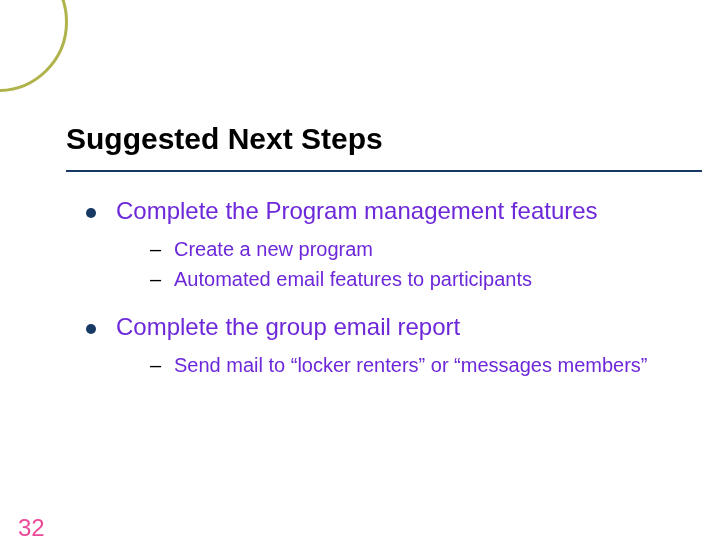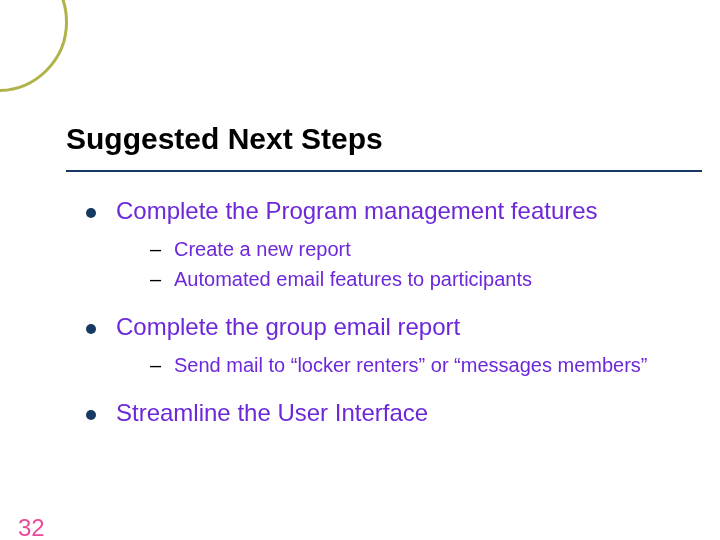--- a/index.html
+++ b/index.html
@@ -115,30 +115,27 @@
   <div class="title-area">
     <h1 class="title-text">Suggested Next Steps</h1>
   </div>
   <div class="title-rule"></div>
 
   <div class="content">
     <ul class="level1">
       <li>
         <span>Complete the Program management features</span>
         <ul class="level2">
-          <li><span>Create a new report</span></li>
+          <li><span>Create a new program</span></li>
           <li><span>Automated email features to participants</span></li>
         </ul>
       </li>
       <li>
         <span>Complete the group email report</span>
         <ul class="level2">
           <li><span>Send mail to “locker renters” or “messages members”</span></li>
         </ul>
       </li>
-      <li>
-        <span>Streamline the User Interface</span>
-      </li>
     </ul>
   </div>
 
   <div class="page-number">32</div>
 </div>
 
 </body></html>

